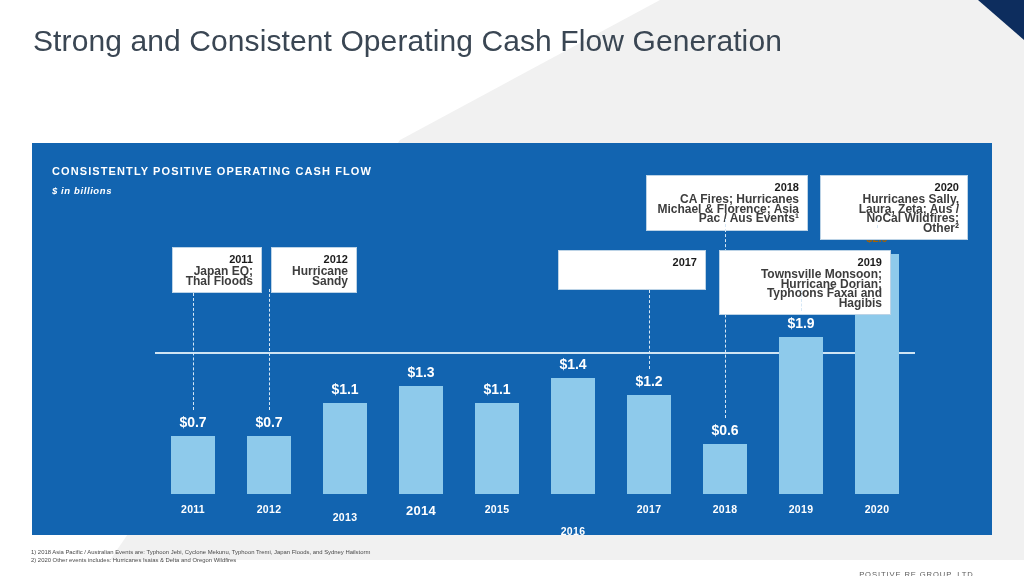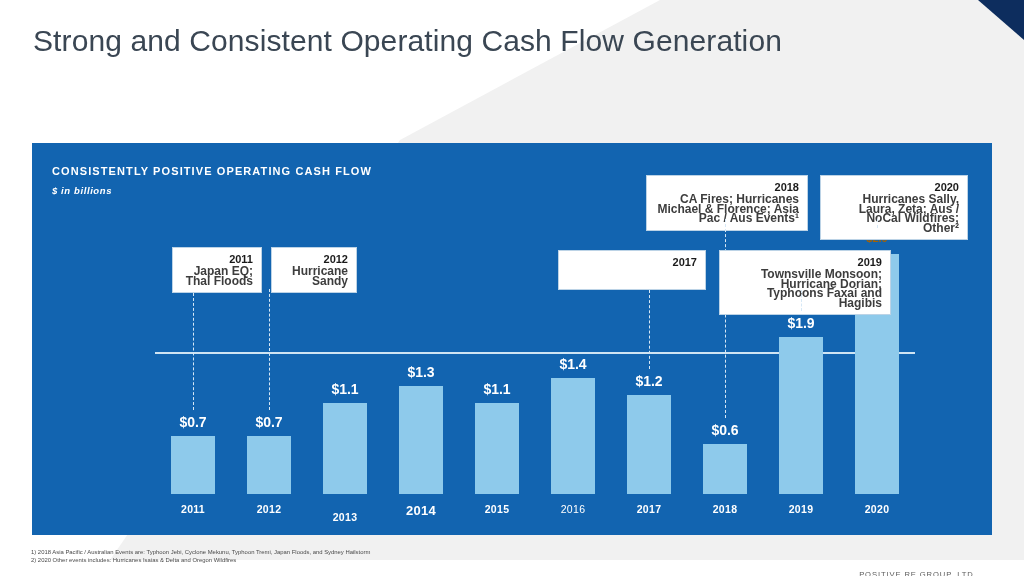--- a/index.html
+++ b/index.html
@@ -117,21 +117,21 @@
       <div class="bar-value" style="position: absolute; left: 345px; top: 380.966px; transform: translateX(-50%); color: rgb(255, 255, 255); font-size: 14px; font-weight: bold; white-space: nowrap;">$1.1</div>
       <div style="position: absolute; left: 345px; top: 503px; transform: translateX(-50%); color: rgb(255, 255, 255); font-size: 10.5px; font-weight: bold; letter-spacing: 0.3px; margin-top: 8px;">2013</div>
       <div style="position: absolute; left: 399px; top: 386.414px; width: 44px; height: 107.586px; background: rgb(142, 202, 235);"></div>
       <div class="bar-value" style="position: absolute; left: 421px; top: 364.414px; transform: translateX(-50%); color: rgb(255, 255, 255); font-size: 14px; font-weight: bold; white-space: nowrap;">$1.3</div>
       <div style="position: absolute; left: 421px; top: 503px; transform: translateX(-50%); color: rgb(255, 255, 255); font-size: 13px; font-weight: bold; letter-spacing: 0.3px;">2014</div>
       <div style="position: absolute; left: 475px; top: 402.966px; width: 44px; height: 91.0345px; background: rgb(142, 202, 235);"></div>
       <div class="bar-value" style="position: absolute; left: 497px; top: 380.966px; transform: translateX(-50%); color: rgb(255, 255, 255); font-size: 14px; font-weight: bold; white-space: nowrap;">$1.1</div>
       <div style="position: absolute; left: 497px; top: 503px; transform: translateX(-50%); color: rgb(255, 255, 255); font-size: 10.5px; font-weight: bold; letter-spacing: 0.3px;">2015</div>
       <div style="position: absolute; left: 551px; top: 378.138px; width: 44px; height: 115.862px; background: rgb(142, 202, 235);"></div>
       <div class="bar-value" style="position: absolute; left: 573px; top: 356.138px; transform: translateX(-50%); color: rgb(255, 255, 255); font-size: 14px; font-weight: bold; white-space: nowrap;">$1.4</div>
-      <div style="position: absolute; left: 573px; top: 503px; transform: translateX(-50%); color: rgb(255, 255, 255); font-size: 10.5px; font-weight: normal; letter-spacing: 0.3px;">2016</div>
+      <div style="position: absolute; left: 573px; top: 525px; transform: translateX(-50%); color: rgb(255, 255, 255); font-size: 10.5px; font-weight: bold; letter-spacing: 0.3px;">2016</div>
       <div style="position: absolute; left: 627px; top: 394.69px; width: 44px; height: 99.3103px; background: rgb(142, 202, 235);"></div>
       <div class="bar-value" style="position: absolute; left: 649px; top: 372.69px; transform: translateX(-50%); color: rgb(255, 255, 255); font-size: 14px; font-weight: bold; white-space: nowrap;">$1.2</div>
       <div style="position: absolute; left: 649px; top: 503px; transform: translateX(-50%); color: rgb(255, 255, 255); font-size: 10.5px; font-weight: bold; letter-spacing: 0.3px;">2017</div>
       <div style="position: absolute; left: 703px; top: 444.345px; width: 44px; height: 49.6552px; background: rgb(142, 202, 235);"></div>
       <div class="bar-value" style="position: absolute; left: 725px; top: 422.345px; transform: translateX(-50%); color: rgb(255, 255, 255); font-size: 14px; font-weight: bold; white-space: nowrap; text-align: center;">$0.6</div>
       <div style="position: absolute; left: 725px; top: 503px; transform: translateX(-50%); color: rgb(255, 255, 255); font-size: 10.5px; font-weight: bold; letter-spacing: 0.3px;">2018</div>
       <div style="position: absolute; left: 779px; top: 336.759px; width: 44px; height: 157.241px; background: rgb(142, 202, 235);"></div>
       <div class="bar-value" style="position: absolute; left: 801px; top: 314.759px; transform: translateX(-50%); color: rgb(255, 255, 255); font-size: 14px; font-weight: bold; white-space: nowrap;">$1.9</div>
       <div style="position: absolute; left: 801px; top: 503px; transform: translateX(-50%); color: rgb(255, 255, 255); font-size: 10.5px; font-weight: bold; letter-spacing: 0.3px;">2019</div>
       <div style="position: absolute; left: 855px; top: 254px; width: 44px; height: 240px; background: rgb(142, 202, 235);"></div>

